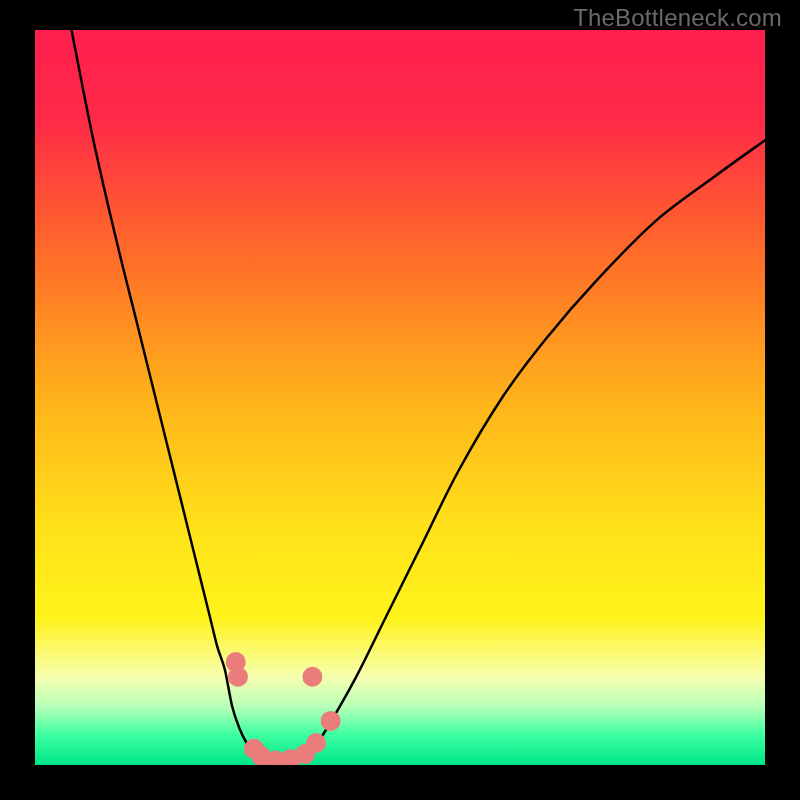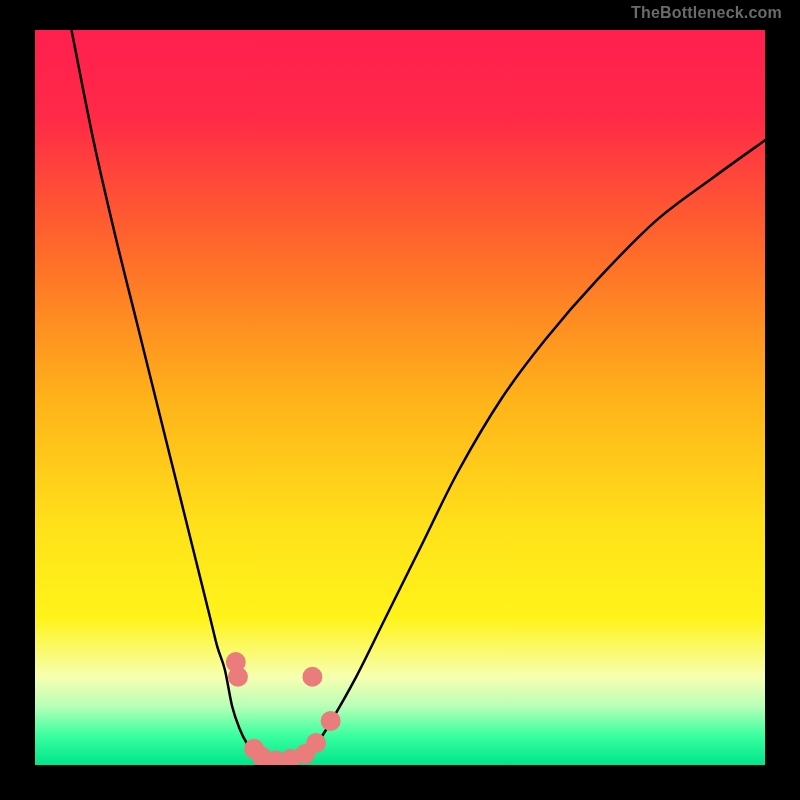--- a/index.html
+++ b/index.html
@@ -16,22 +16,22 @@
     left: 35px;
     top: 30px;
     width: 730px;
     height: 735px;
   }
   .watermark {
     position: absolute;
     top: 4px;
     right: 18px;
     color: #6a6a6a;
-    font-size: 16px;
-    font-weight: 700;
+    font-size: 24px;
+    font-weight: 400;
     letter-spacing: 0.2px;
   }
   svg {
     display: block;
   }
 </style>
 </head>
 <body>
 
 <div class="watermark">TheBottleneck.com</div>

